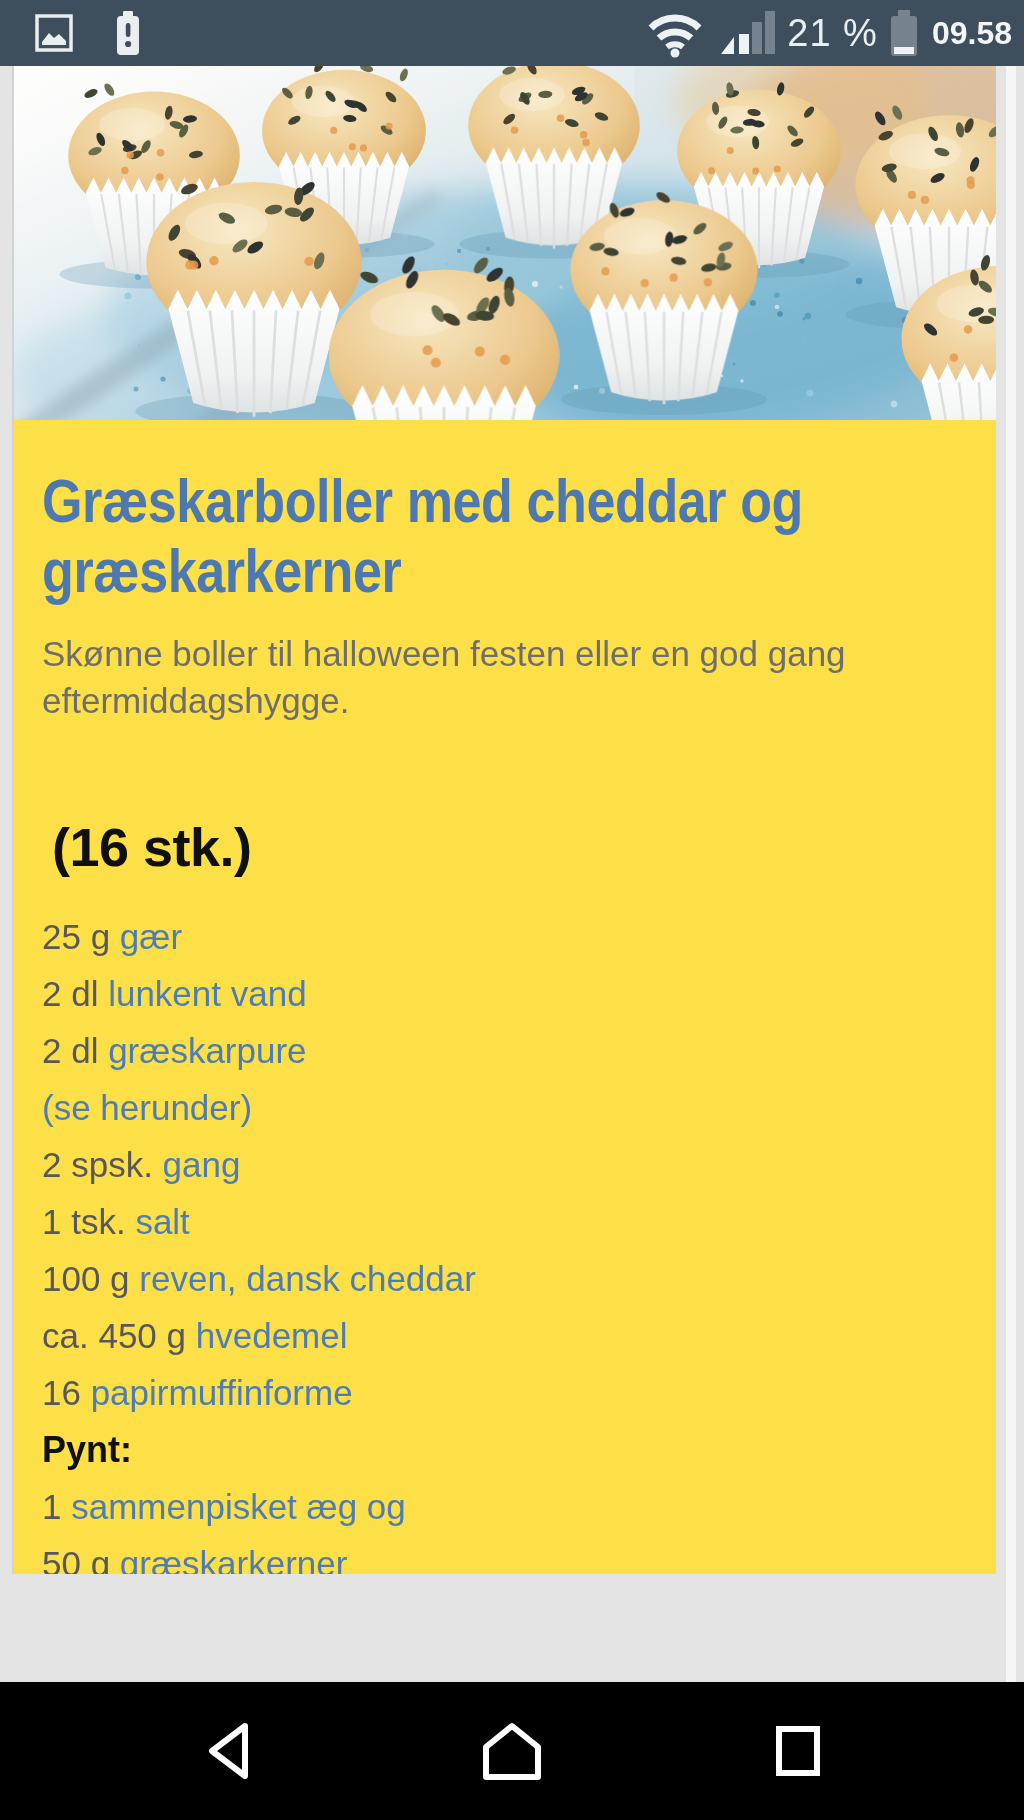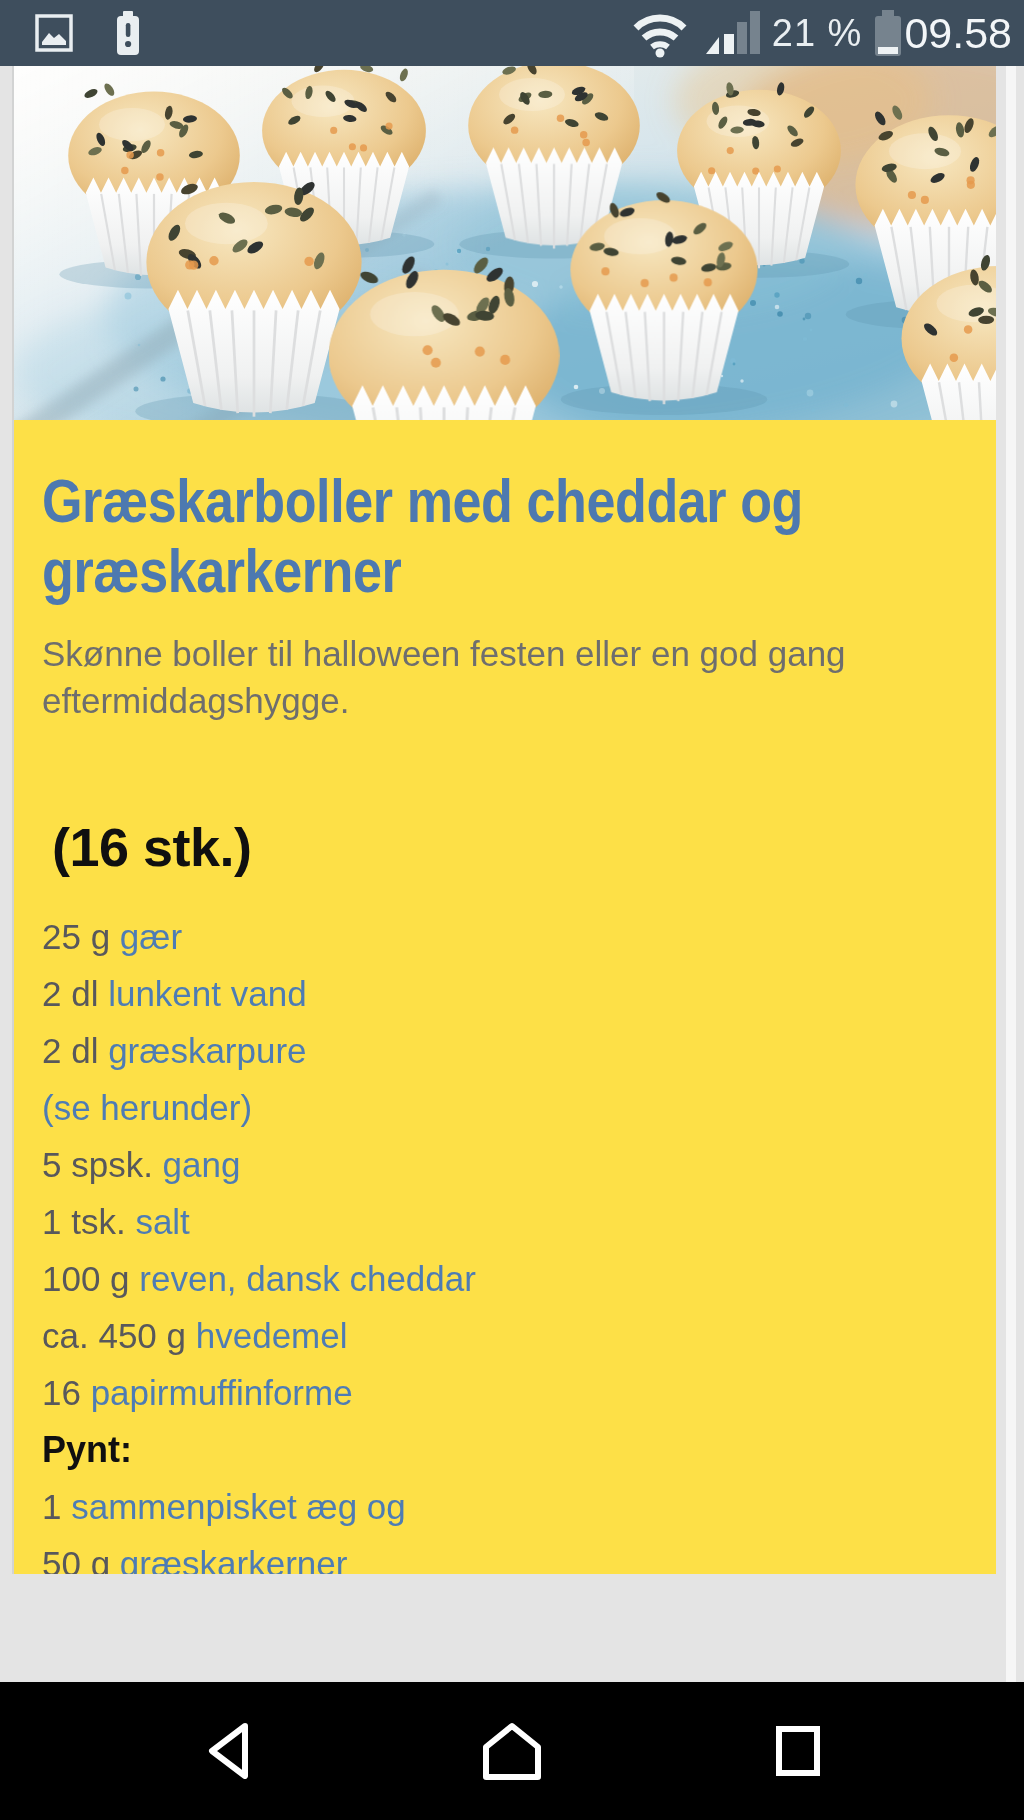--- a/index.html
+++ b/index.html
@@ -6,21 +6,21 @@
   .screen{position:relative;width:1024px;height:1820px;background:#e4e4e4;overflow:hidden;
           font-family:"Liberation Sans","DejaVu Sans",sans-serif;}
 
   
   .status-bar{position:absolute;top:0;left:0;width:1024px;height:66px;background:#3e4e5d;
               display:flex;align-items:center;justify-content:space-between;z-index:5;gap:20px;}
   .sb-left{display:flex;align-items:center;gap:40px;margin-left:34px;}
   .sb-right{display:flex;align-items:center;margin-right:12px;}
   .sb-right svg{display:block;}
   .sb-percent{color:#e9eef1;font-size:38px;margin:0 10px 0 12px;letter-spacing:1px;}
-  .sb-time{color:#f3f6f8;font-size:43px;font-weight:400;}
+  .sb-time{color:#f3f6f8;font-size:32px;font-weight:700;margin-left:12px;}
 
   
   .page{position:absolute;top:66px;left:12px;width:982px;height:1508px;background:#fde047;
         border-left:2px solid #d2d3d3;overflow:hidden;}
   .gutter-strip{position:absolute;top:66px;right:8px;width:10px;height:1616px;background:#f6f6f6;z-index:1;}
 
   .hero{margin:0;width:982px;height:354px;overflow:hidden;}
   .hero svg{display:block;}
 
   .content{padding:0 28px 0 28px;}
@@ -496,21 +496,21 @@
     </figure>
     <article class="content">
       <h1 class="title">Græskarboller med cheddar og græskarkerner</h1>
       <p class="desc">Skønne boller til halloween festen eller en god gang eftermiddagshygge.</p>
       <h2 class="servings">(16 stk.)</h2>
       <div class="ingredients" id="ingredients">
           <div class="ing-row"><span class="qty">25 g </span><a class="ing-link" href="#">gær</a></div>
           <div class="ing-row"><span class="qty">2 dl </span><a class="ing-link" href="#">lunkent vand</a></div>
           <div class="ing-row"><span class="qty">2 dl </span><a class="ing-link" href="#">græskarpure</a></div>
           <div class="ing-row"><a class="ing-link" href="#">(se herunder)</a></div>
-          <div class="ing-row"><span class="qty">5 spsk. </span><a class="ing-link" href="#">gang</a></div>
+          <div class="ing-row"><span class="qty">2 spsk. </span><a class="ing-link" href="#">gang</a></div>
           <div class="ing-row"><span class="qty">1 tsk. </span><a class="ing-link" href="#">salt</a></div>
           <div class="ing-row"><span class="qty">100 g </span><a class="ing-link" href="#">reven, dansk cheddar</a></div>
           <div class="ing-row"><span class="qty">ca. 450 g </span><a class="ing-link" href="#">hvedemel</a></div>
           <div class="ing-row"><span class="qty">16 </span><a class="ing-link" href="#">papirmuffinforme</a></div>
           <div class="ing-heading">Pynt:</div>
           <div class="ing-row"><span class="qty">1 </span><a class="ing-link" href="#">sammenpisket æg og</a></div>
           <div class="ing-row"><span class="qty">50 g </span><a class="ing-link" href="#">græskarkerner</a></div>
         </div>
     </article>
   </main>

